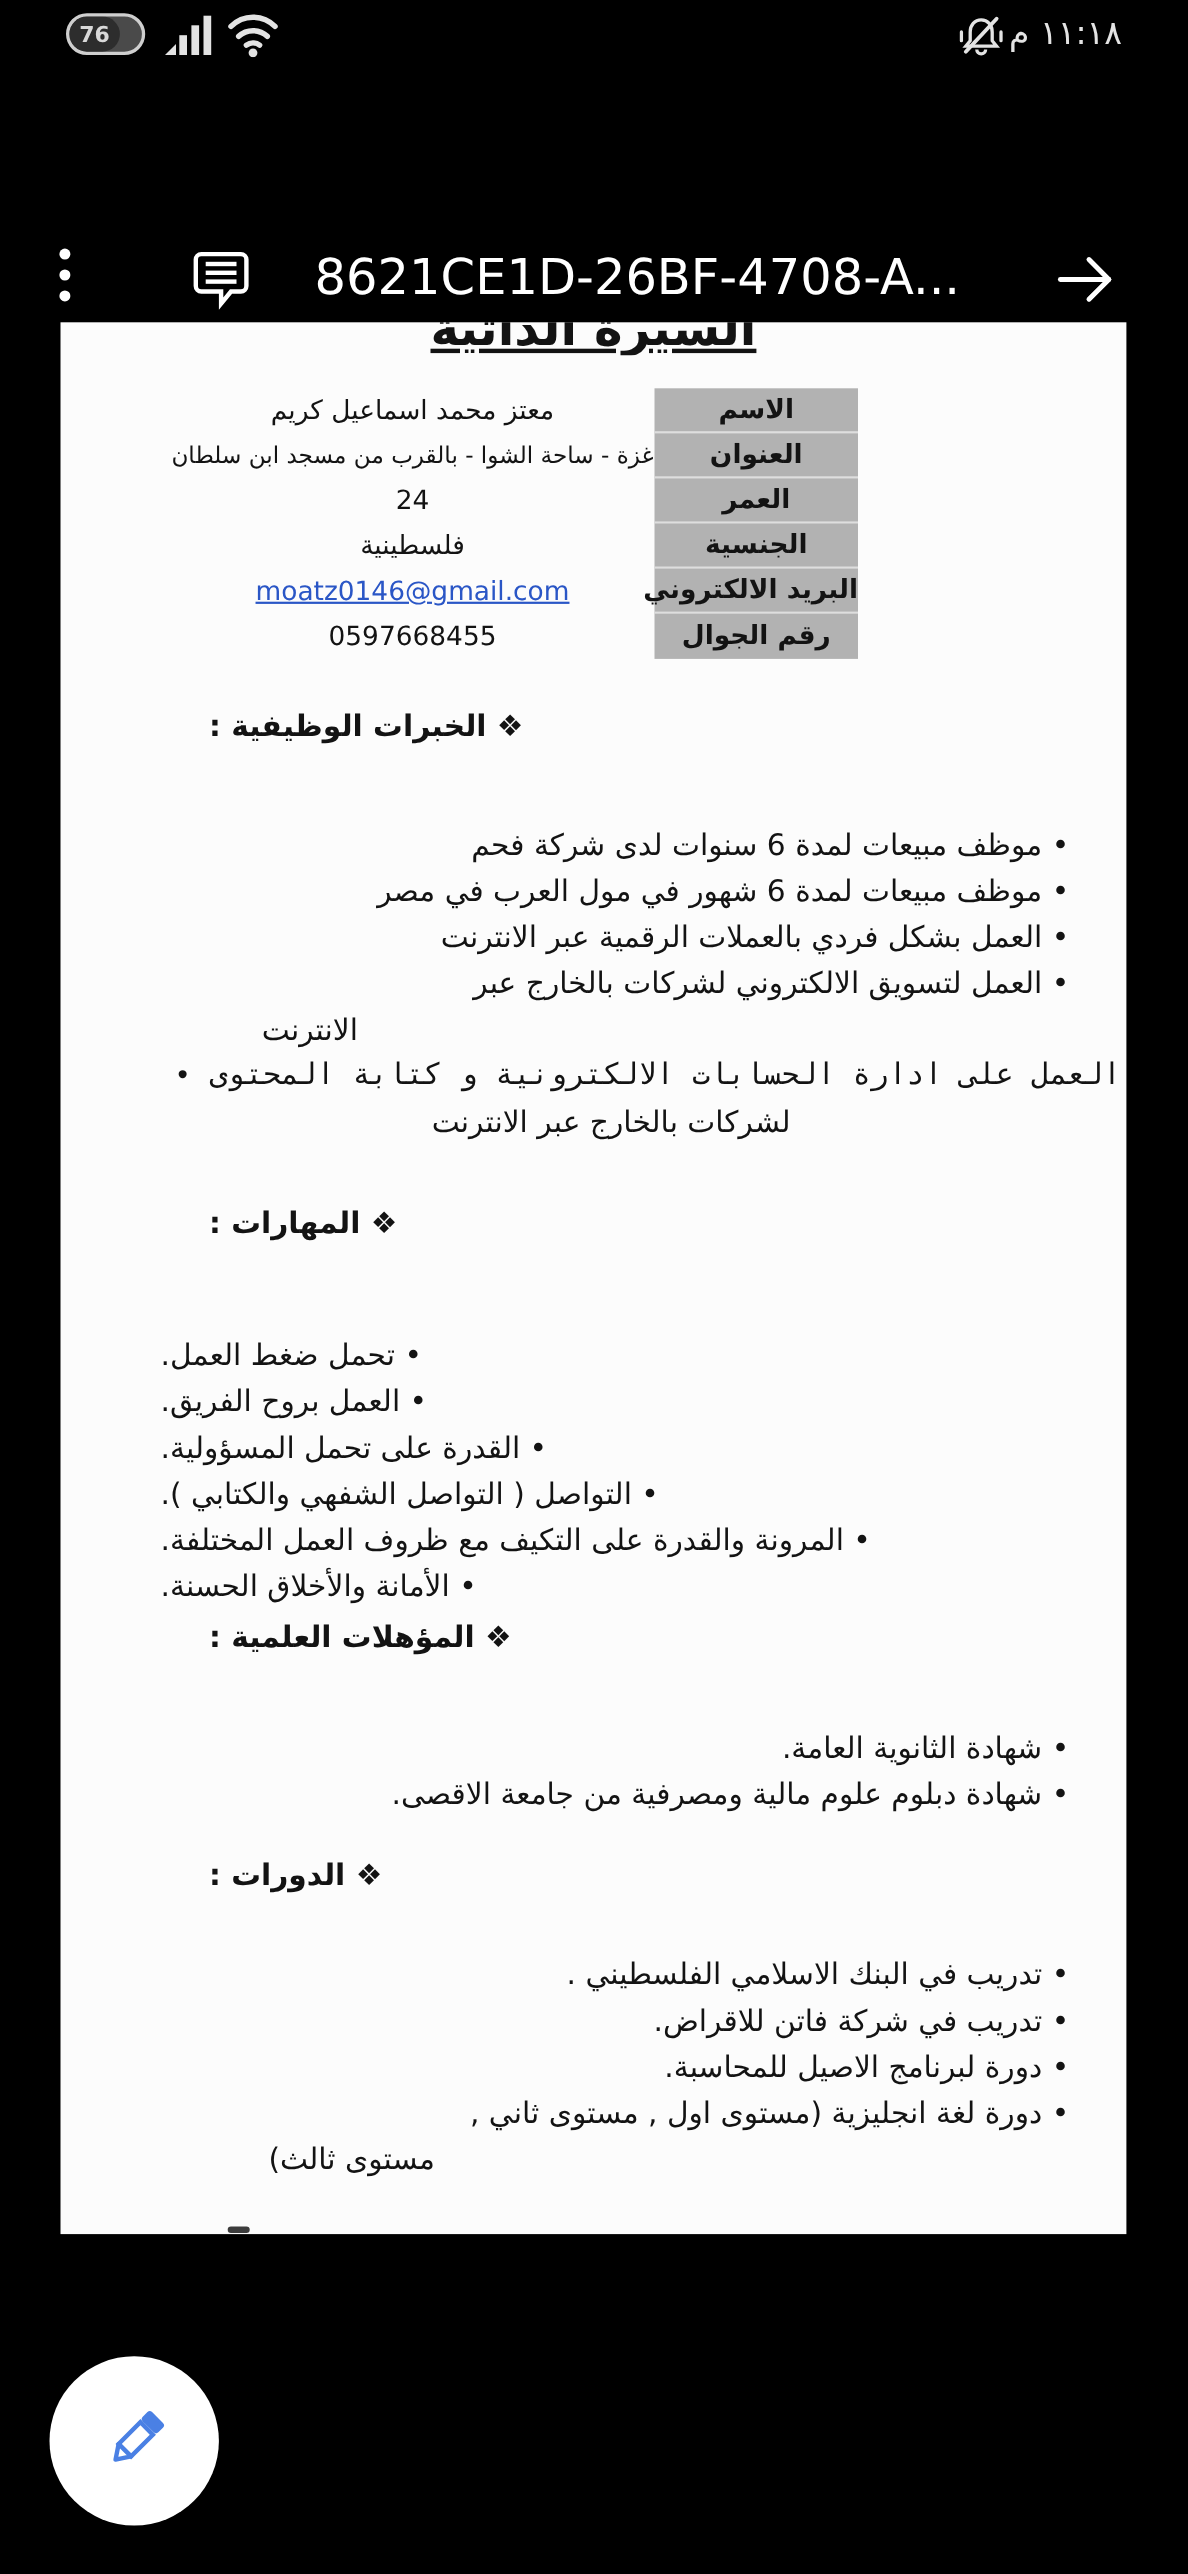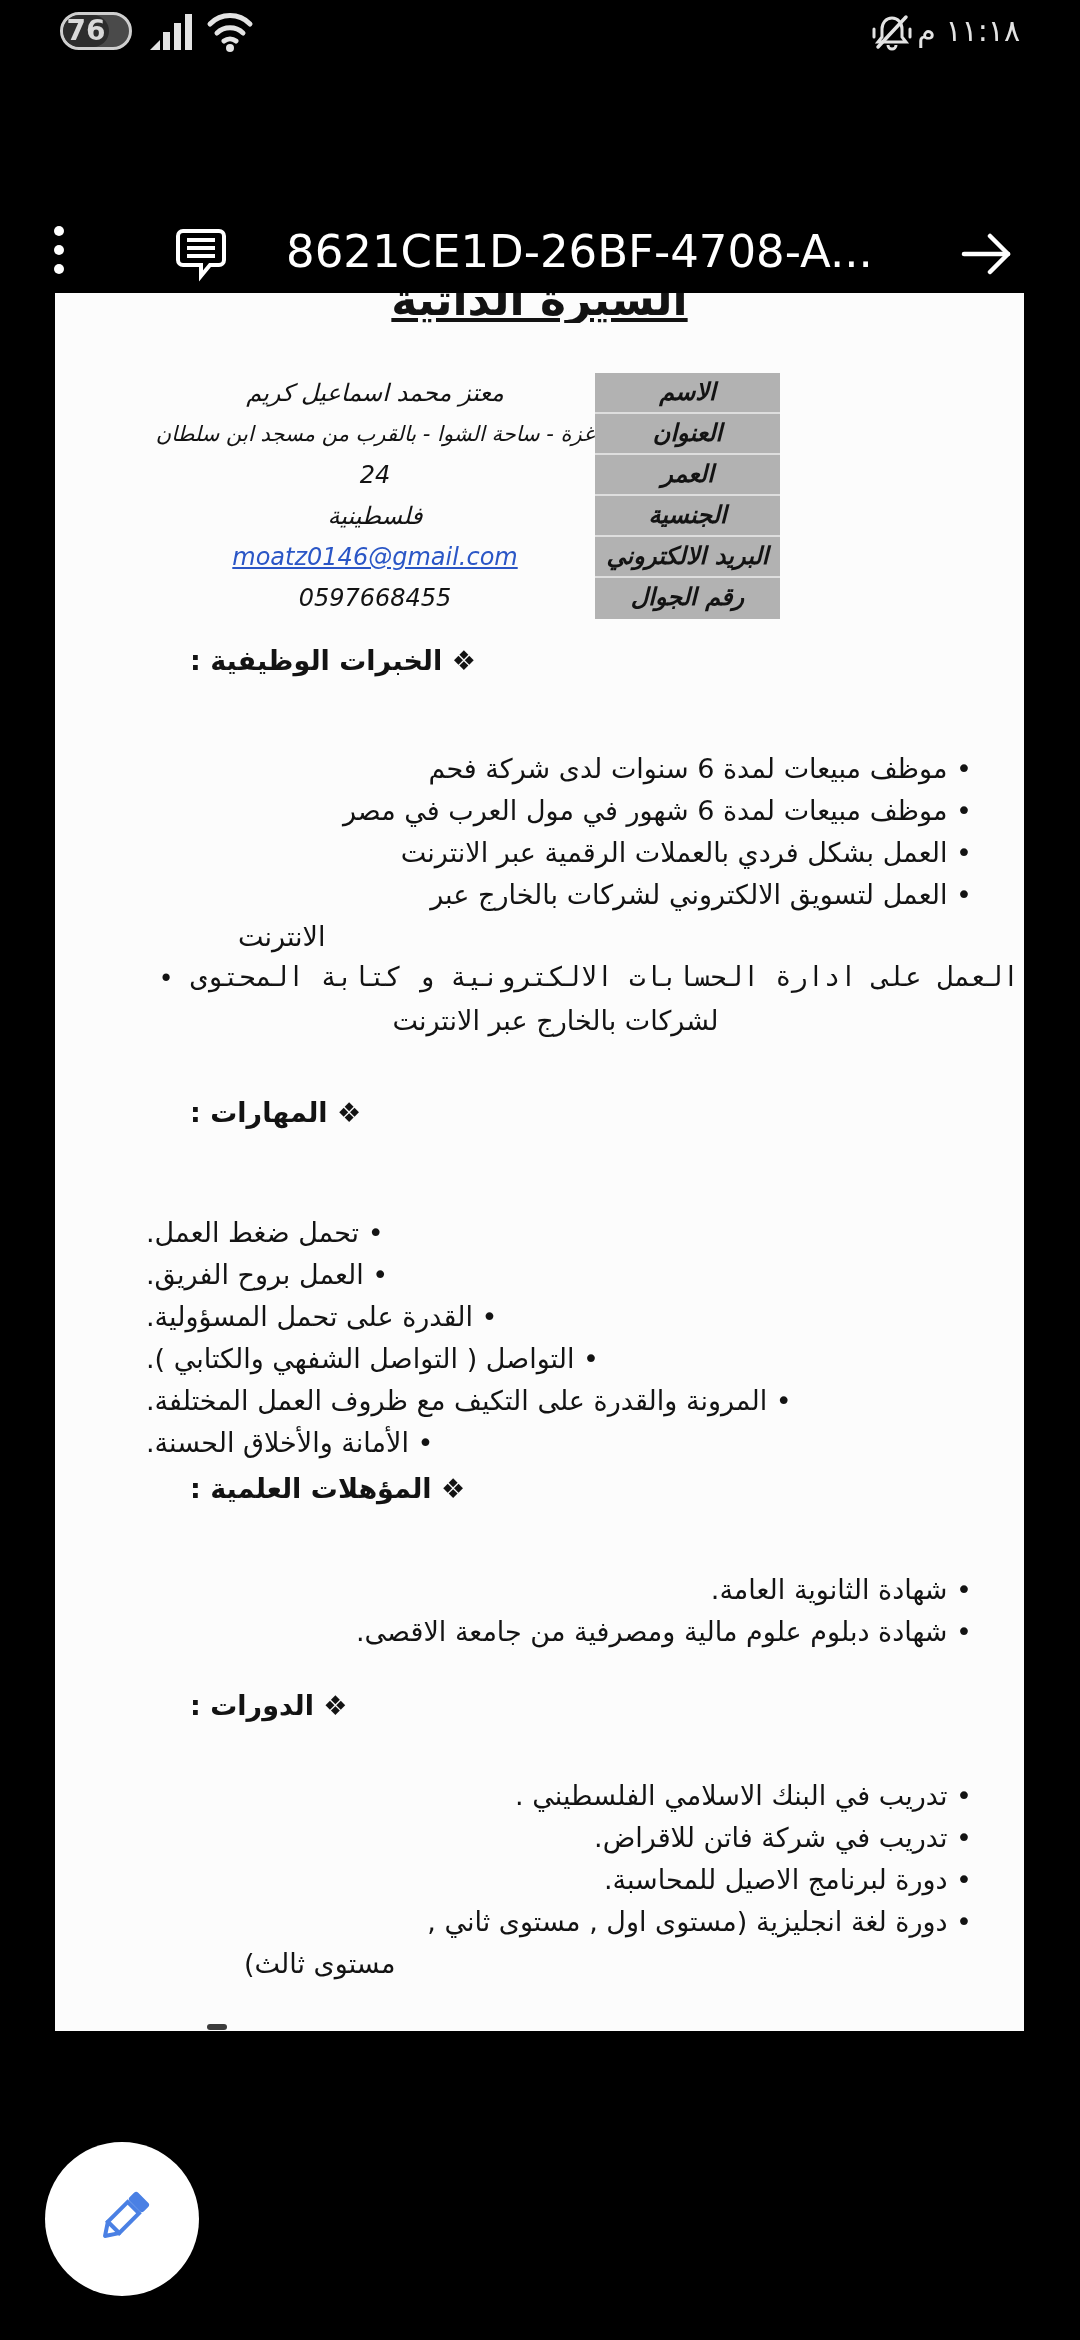--- a/index.html
+++ b/index.html
@@ -3,37 +3,37 @@
 <meta charset="utf-8">
 <style>
   html,body{margin:0;padding:0;}
   body{width:1080px;height:2340px;background:#000;position:relative;overflow:hidden;
        font-family:"DejaVu Sans",sans-serif;}
   
   .statusbar{position:absolute;top:0;left:0;width:1080px;height:62px;}
   .batt{position:absolute;left:60px;top:12px;width:72px;height:38px;border:3px solid #cfcfcf;
         border-radius:20px;box-sizing:border-box;background:#4a4a4a;overflow:hidden;}
   .batt .pct{position:absolute;left:0;top:0;width:46px;height:32px;background:#2d2d2d;border-radius:16px;
-        color:#d9d9d9;font-size:28px;line-height:32px;text-align:center;font-weight:bold;}
+        color:#d9d9d9;font-size:20px;line-height:32px;text-align:center;font-weight:bold;}
   .icon-svg{position:absolute;}
   .time{position:absolute;left:916px;top:13px;width:104px;height:38px;color:#e3e3e3;
         font-size:30px;line-height:36px;text-align:right;direction:rtl;}
   
   .toolbar{position:absolute;top:96px;left:0;width:1080px;height:120px;}
   .kebab{position:absolute;left:54px;top:130px;width:12px;height:56px;}
   .kebab i{display:block;width:10px;height:10px;border-radius:50%;background:#fff;margin:0 0 9px 0;}
   .tb-title{position:absolute;left:286px;top:130px;width:640px;color:#fff;font-size:45px;
         line-height:52px;white-space:nowrap;overflow:hidden;}
   
   .page{position:absolute;left:55px;top:293px;width:969px;height:1738px;background:#fcfcfc;
         color:#131313;overflow:hidden;}
   .title-clip{position:absolute;top:0;left:0;width:969px;height:30px;overflow:hidden;}
   .doc-title{font-size:44px;line-height:42px;margin-top:-14px;text-align:center;font-weight:bold;
         text-decoration:underline;direction:rtl;}
-  .info-table{position:absolute;top:80px;left:100px;width:625px;direction:ltr;font-style:italic;}
+  .info-table{position:absolute;top:60px;left:100px;width:625px;direction:ltr;}
   .itr{display:flex;height:41px;}
   .itr .val{width:440px;text-align:center;font-size:24px;line-height:41px;direction:rtl;
         white-space:nowrap;overflow:hidden;}
   .itr .val.addr{font-size:21px;}
   .itr .val.link{color:#2a56c6;text-decoration:underline;font-size:24px;direction:ltr;}
   .itr .lbl{width:185px;background:#b2b2b2;border-bottom:2px solid #dedede;box-sizing:border-box;
         text-align:center;font-weight:bold;font-size:24px;line-height:39px;direction:rtl;white-space:nowrap;}
   .itr:last-child .lbl{border-bottom:none;}
   .sec-h{position:absolute;left:0;width:969px;height:36px;direction:rtl;text-align:left;
         padding-left:135px;box-sizing:border-box;font-weight:bold;font-size:27px;line-height:36px;white-space:nowrap;}

